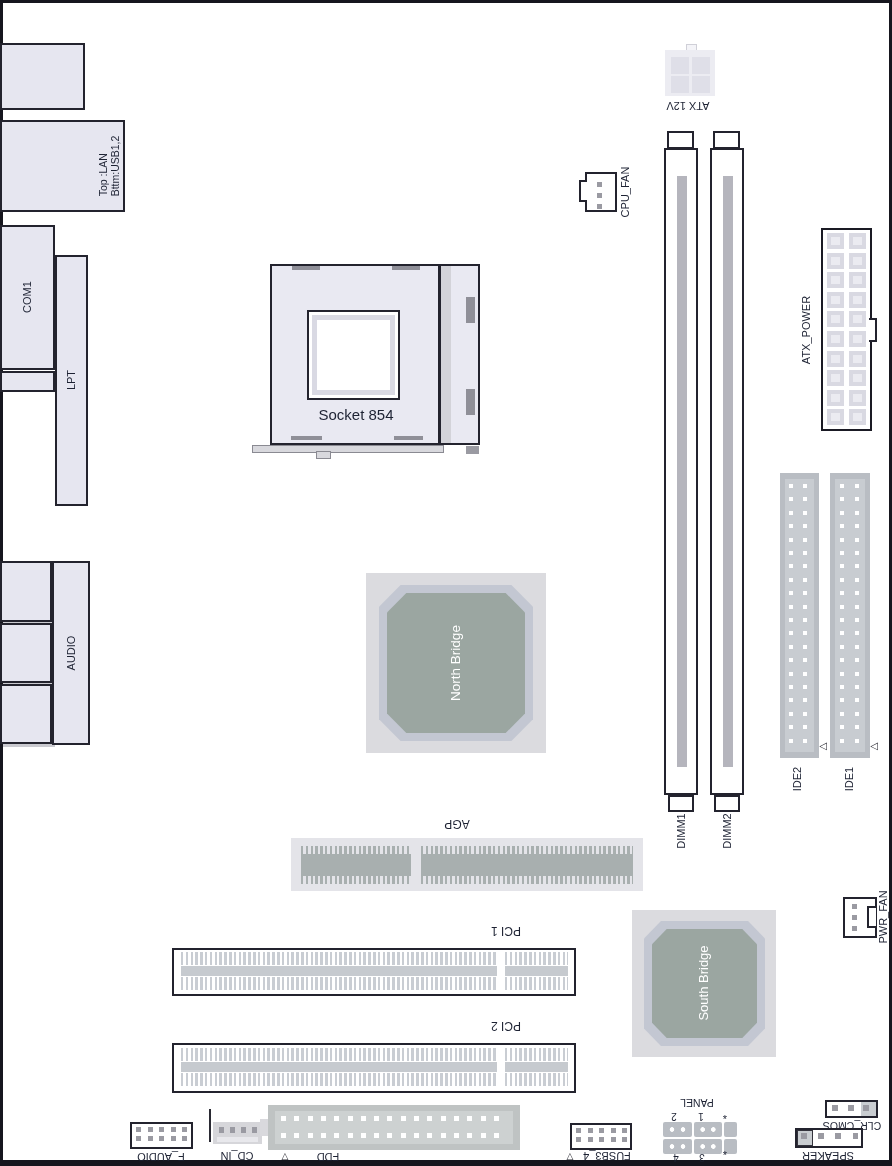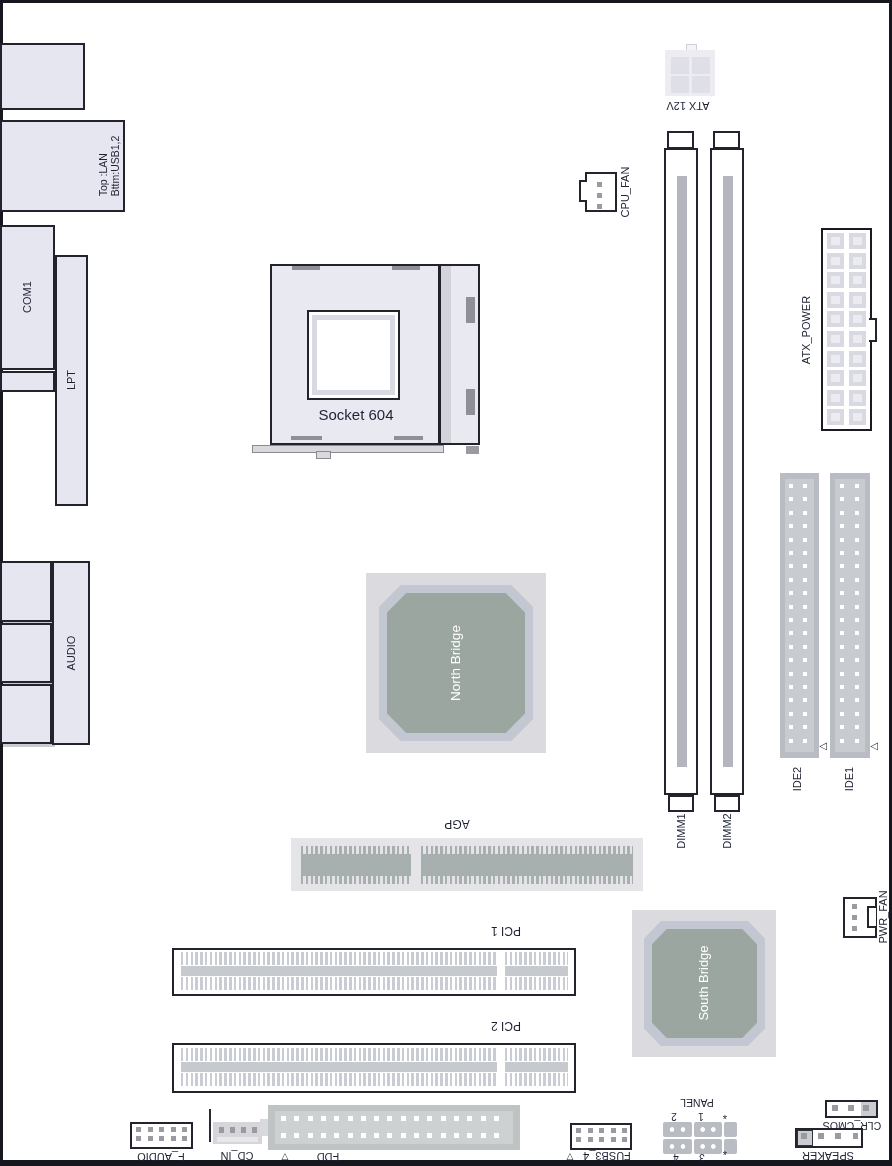--- a/index.html
+++ b/index.html
@@ -74,21 +74,21 @@
   <div class="box b2" style="left:270px;top:264px;width:170px;height:181px;background:#e9e9f2"></div>
   <div class="box b2" style="left:440px;top:264px;width:40px;height:181px;background:#e9e9f2"></div>
   <div class="box" style="left:441px;top:266px;width:10px;height:177px;background:#d3d3d9"></div>
   <div class="box" style="left:466px;top:297px;width:9px;height:26px;background:#8f8f98"></div>
   <div class="box" style="left:466px;top:389px;width:9px;height:26px;background:#8f8f98"></div>
   <div class="box" style="left:292px;top:266px;width:28px;height:4px;background:#8f8f98"></div>
   <div class="box" style="left:392px;top:266px;width:28px;height:4px;background:#8f8f98"></div>
   <div class="box" style="left:291px;top:436px;width:31px;height:4px;background:#8f8f98"></div>
   <div class="box" style="left:394px;top:436px;width:29px;height:4px;background:#8f8f98"></div>
   <div class="box" style="left:307px;top:310px;width:93px;height:90px;border:2px solid #23232e;background:#fff;box-shadow:inset 0 0 0 3px #fff, inset 0 0 0 8px #d9d9e3"></div>
-  <span class="lbl h" style="left:356px;top:415px;font-size:15px">Socket 604</span>
+  <span class="lbl h" style="left:356px;top:415px;font-size:15px">Socket 854</span>
   <div class="box" style="left:252px;top:445px;width:192px;height:8px;background:#d8d8dd;border:1px solid #8a8a92"></div>
   <div class="box" style="left:316px;top:451px;width:15px;height:8px;background:#d8d8dd;border:1px solid #8a8a92"></div>
   <div class="box" style="left:466px;top:446px;width:13px;height:8px;background:#9a9aa2"></div>
 
   <div class="box b2 white" style="left:585px;top:172px;width:32px;height:40px"></div>
   <div class="box white" style="left:579px;top:180px;width:8px;height:22px;border:2px solid #23232e;border-right:none"></div>
   <div class="box pins-v3" style="left:597px;top:182px;width:5px;height:27px"></div>
   <span class="lbl v" style="left:625px;top:192px">CPU_FAN</span>
 
   <div class="box" style="left:686px;top:44px;width:11px;height:8px;background:#f4f4f8;border:1px solid #d0d0d8"></div>

